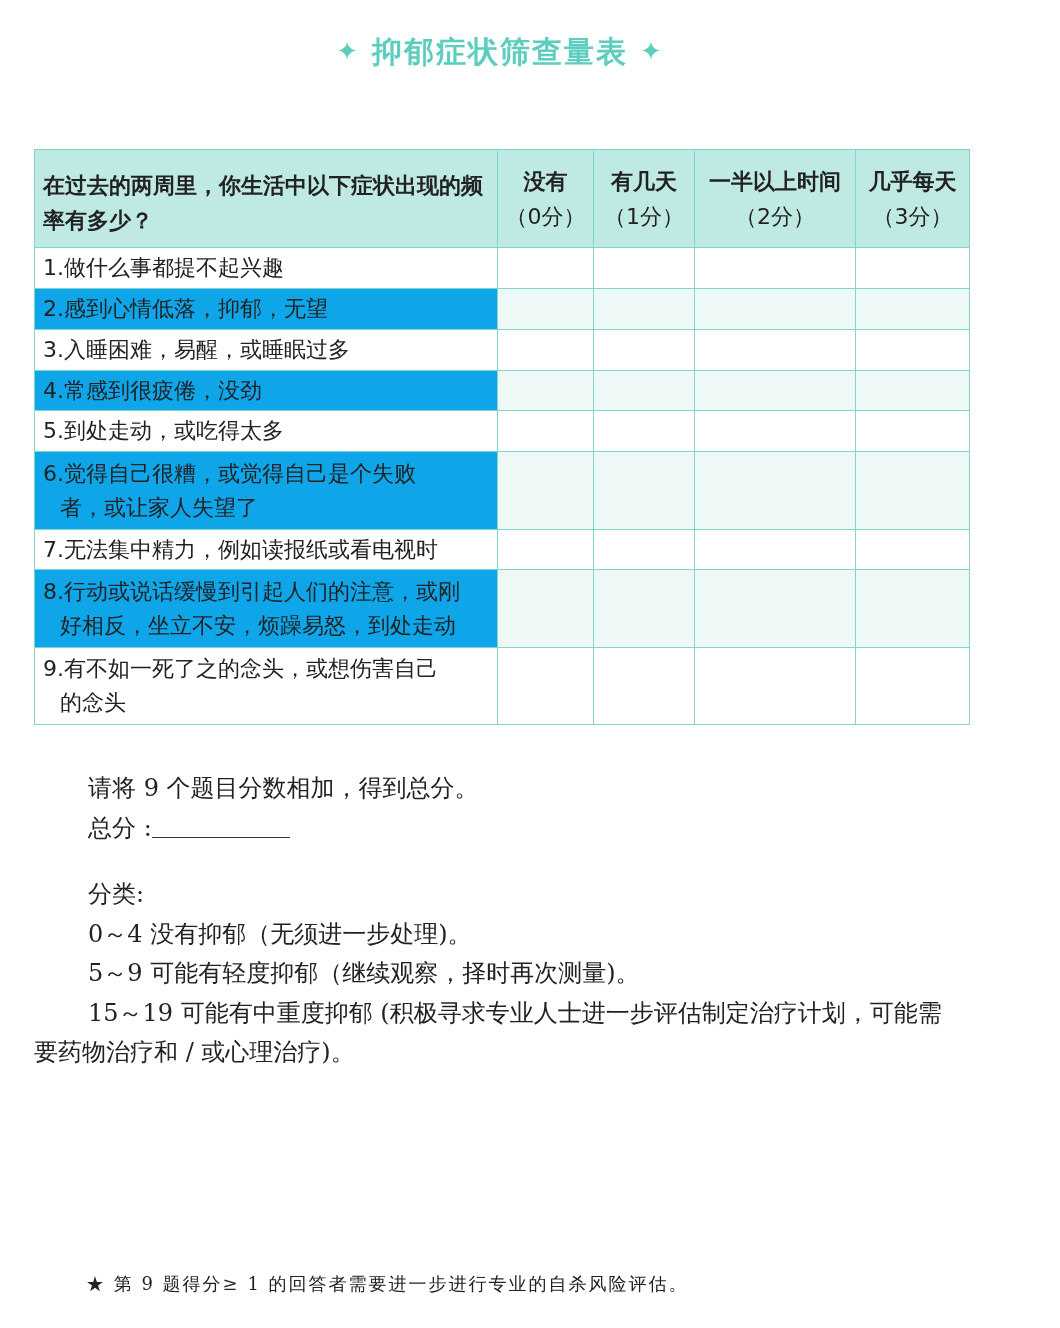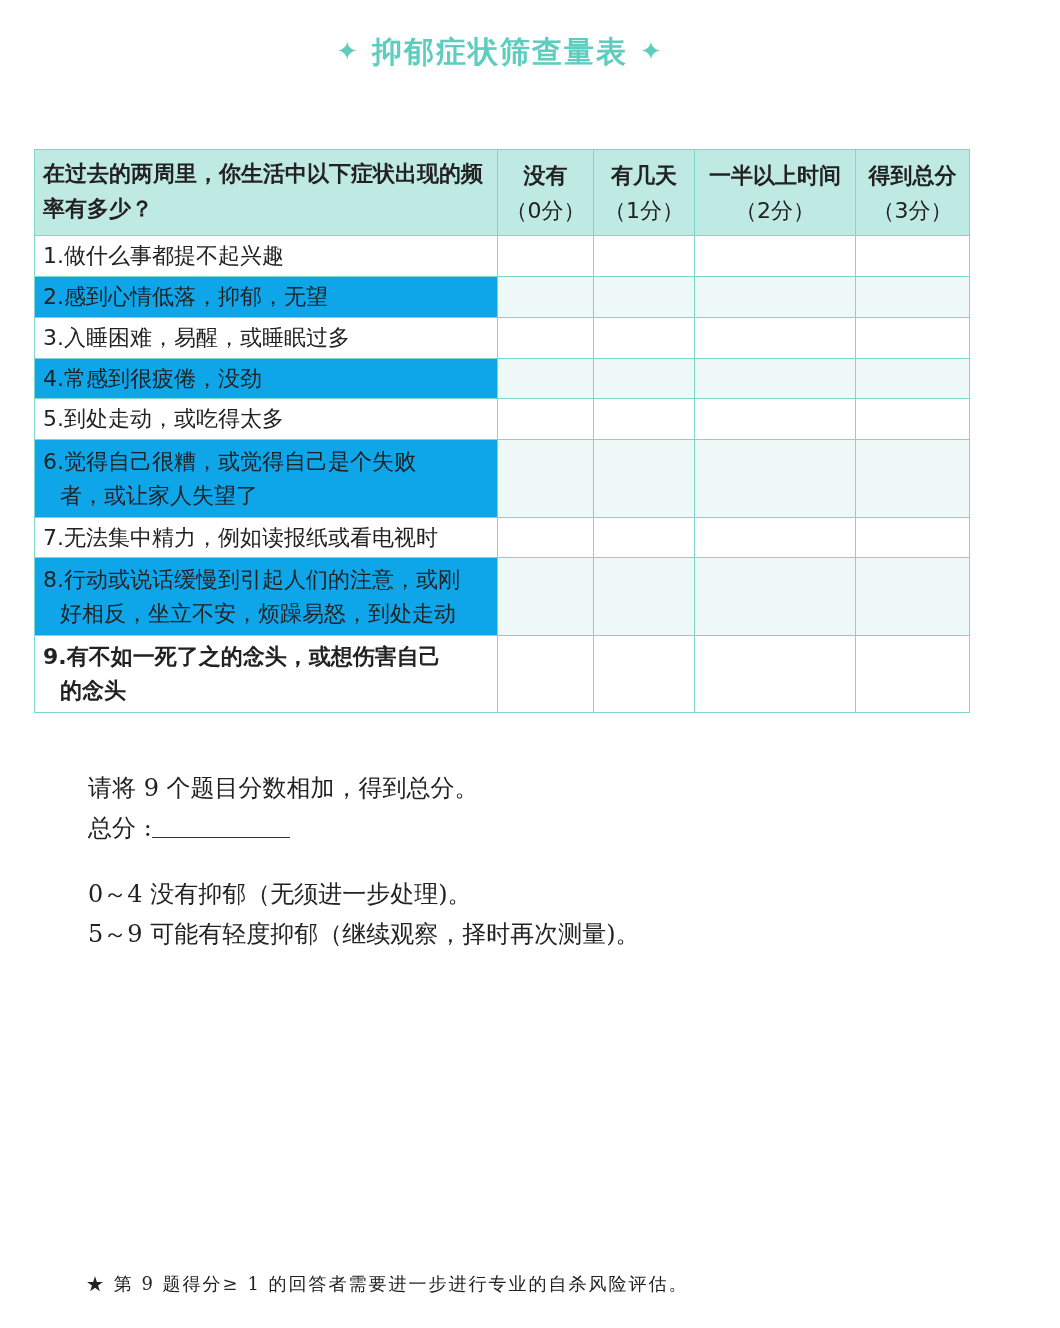--- a/index.html
+++ b/index.html
@@ -19,33 +19,33 @@
       width: 935px; border-collapse: collapse; table-layout: fixed;
     }
     table.scale th, table.scale td {
       border: 1px solid #7fd6cc; padding: 0; font-size: 22px;
     }
     table.scale thead th {
       background: #bfe9e3; height: 81px; font-weight: bold; color: #222;
       text-align: center; line-height: 35px; vertical-align: middle;
     }
     table.scale thead th.q-head {
-      text-align: left; padding: 0 8px 4px 8px;
+      text-align: left; padding: 12px 8px 4px 8px;
     }
     table.scale thead th .pts { font-weight: normal; display: block; }
     table.scale tbody td.item {
       padding: 0 8px; line-height: 34px; vertical-align: middle;
     }
     table.scale tbody td.item .cont { display:block; padding-left: 17px; }
     table.scale tbody tr.alt td { background: #0ea5e9; }
     table.scale tbody td.cell { background: #fff; }
     table.scale tbody tr.alt td.cell { background: #eef8f6; }
     .r1 { height: 41px; } .r2 { height: 41px; } .r3 { height: 41px; }
     .r4 { height: 40px; } .r5 { height: 41px; } .r6 { height: 78px; }
-    .r7 { height: 40px; margin-left: 44px; } .r8 { height: 78px; } .r9 { height: 77px; font-weight: bold; }
+    .r7 { height: 40px; margin-left: 44px; } .r8 { height: 78px; } .r9 { height: 77px; }
     .body-text {
       position: absolute; left: 34px; width: 930px;
       font-family: "DejaVu Serif", "Liberation Serif", serif;
       font-size: 24px; line-height: 39.5px; color: #222;
     }
     .indent { padding-left: 54px; }
     .para { text-indent: 54px; margin: 0; }
     .blank { display: inline-block; width: 138px; border-bottom: 1.5px solid #333; height: 22px; vertical-align: -2px; }
     .note {
       position: absolute; left: 86px; top: 1272px;
@@ -67,21 +67,21 @@
       <col style="width:101px">
       <col style="width:161px">
       <col style="width:114px">
   </colgroup>
   <thead>
     <tr>
       <th class="q-head">在过去的两周里，你生活中以下症状出现的频率有多少？</th>
       <th><span>没有</span><span class="pts">（0分）</span></th>
       <th><span>有几天</span><span class="pts">（1分）</span></th>
       <th><span>一半以上时间</span><span class="pts">（2分）</span></th>
-      <th><span>得到总分</span><span class="pts">（3分）</span></th>
+      <th><span>几乎每天</span><span class="pts">（3分）</span></th>
     </tr>
   </thead>
   <tbody>
     <tr class="r1">
       <td class="item"><span>1.</span><span>做什么事都提不起兴趣</span></td>
       <td class="cell"></td>
         <td class="cell"></td>
         <td class="cell"></td>
         <td class="cell"></td>
     </tr>
@@ -145,17 +145,19 @@
 </table>
 
 <div class="body-text" style="top:769px;">
   <div class="indent">请将 9 个题目分数相加，得到总分。</div>
   <div class="indent">
     <span>总分 :</span><span class="blank"></span>
   </div>
 </div>
 
 <div class="body-text" style="top:875px;">
+  <div class="indent">分类:</div>
   <p class="para"><span>0～4</span><span> 没有抑郁（无须进一步处理)。</span></p>
   <p class="para"><span>5～9</span><span> 可能有轻度抑郁（继续观察，择时再次测量)。</span></p>
+  <p class="para"><span>15～19</span><span> 可能有中重度抑郁 (积极寻求专业人士进一步评估制定治疗计划，可能需要药物治疗和 / 或心理治疗)。</span></p>
 </div>
 
 <div class="note">★ 第 9 题得分≥ 1 的回答者需要进一步进行专业的自杀风险评估。</div>
 
 </body></html>

